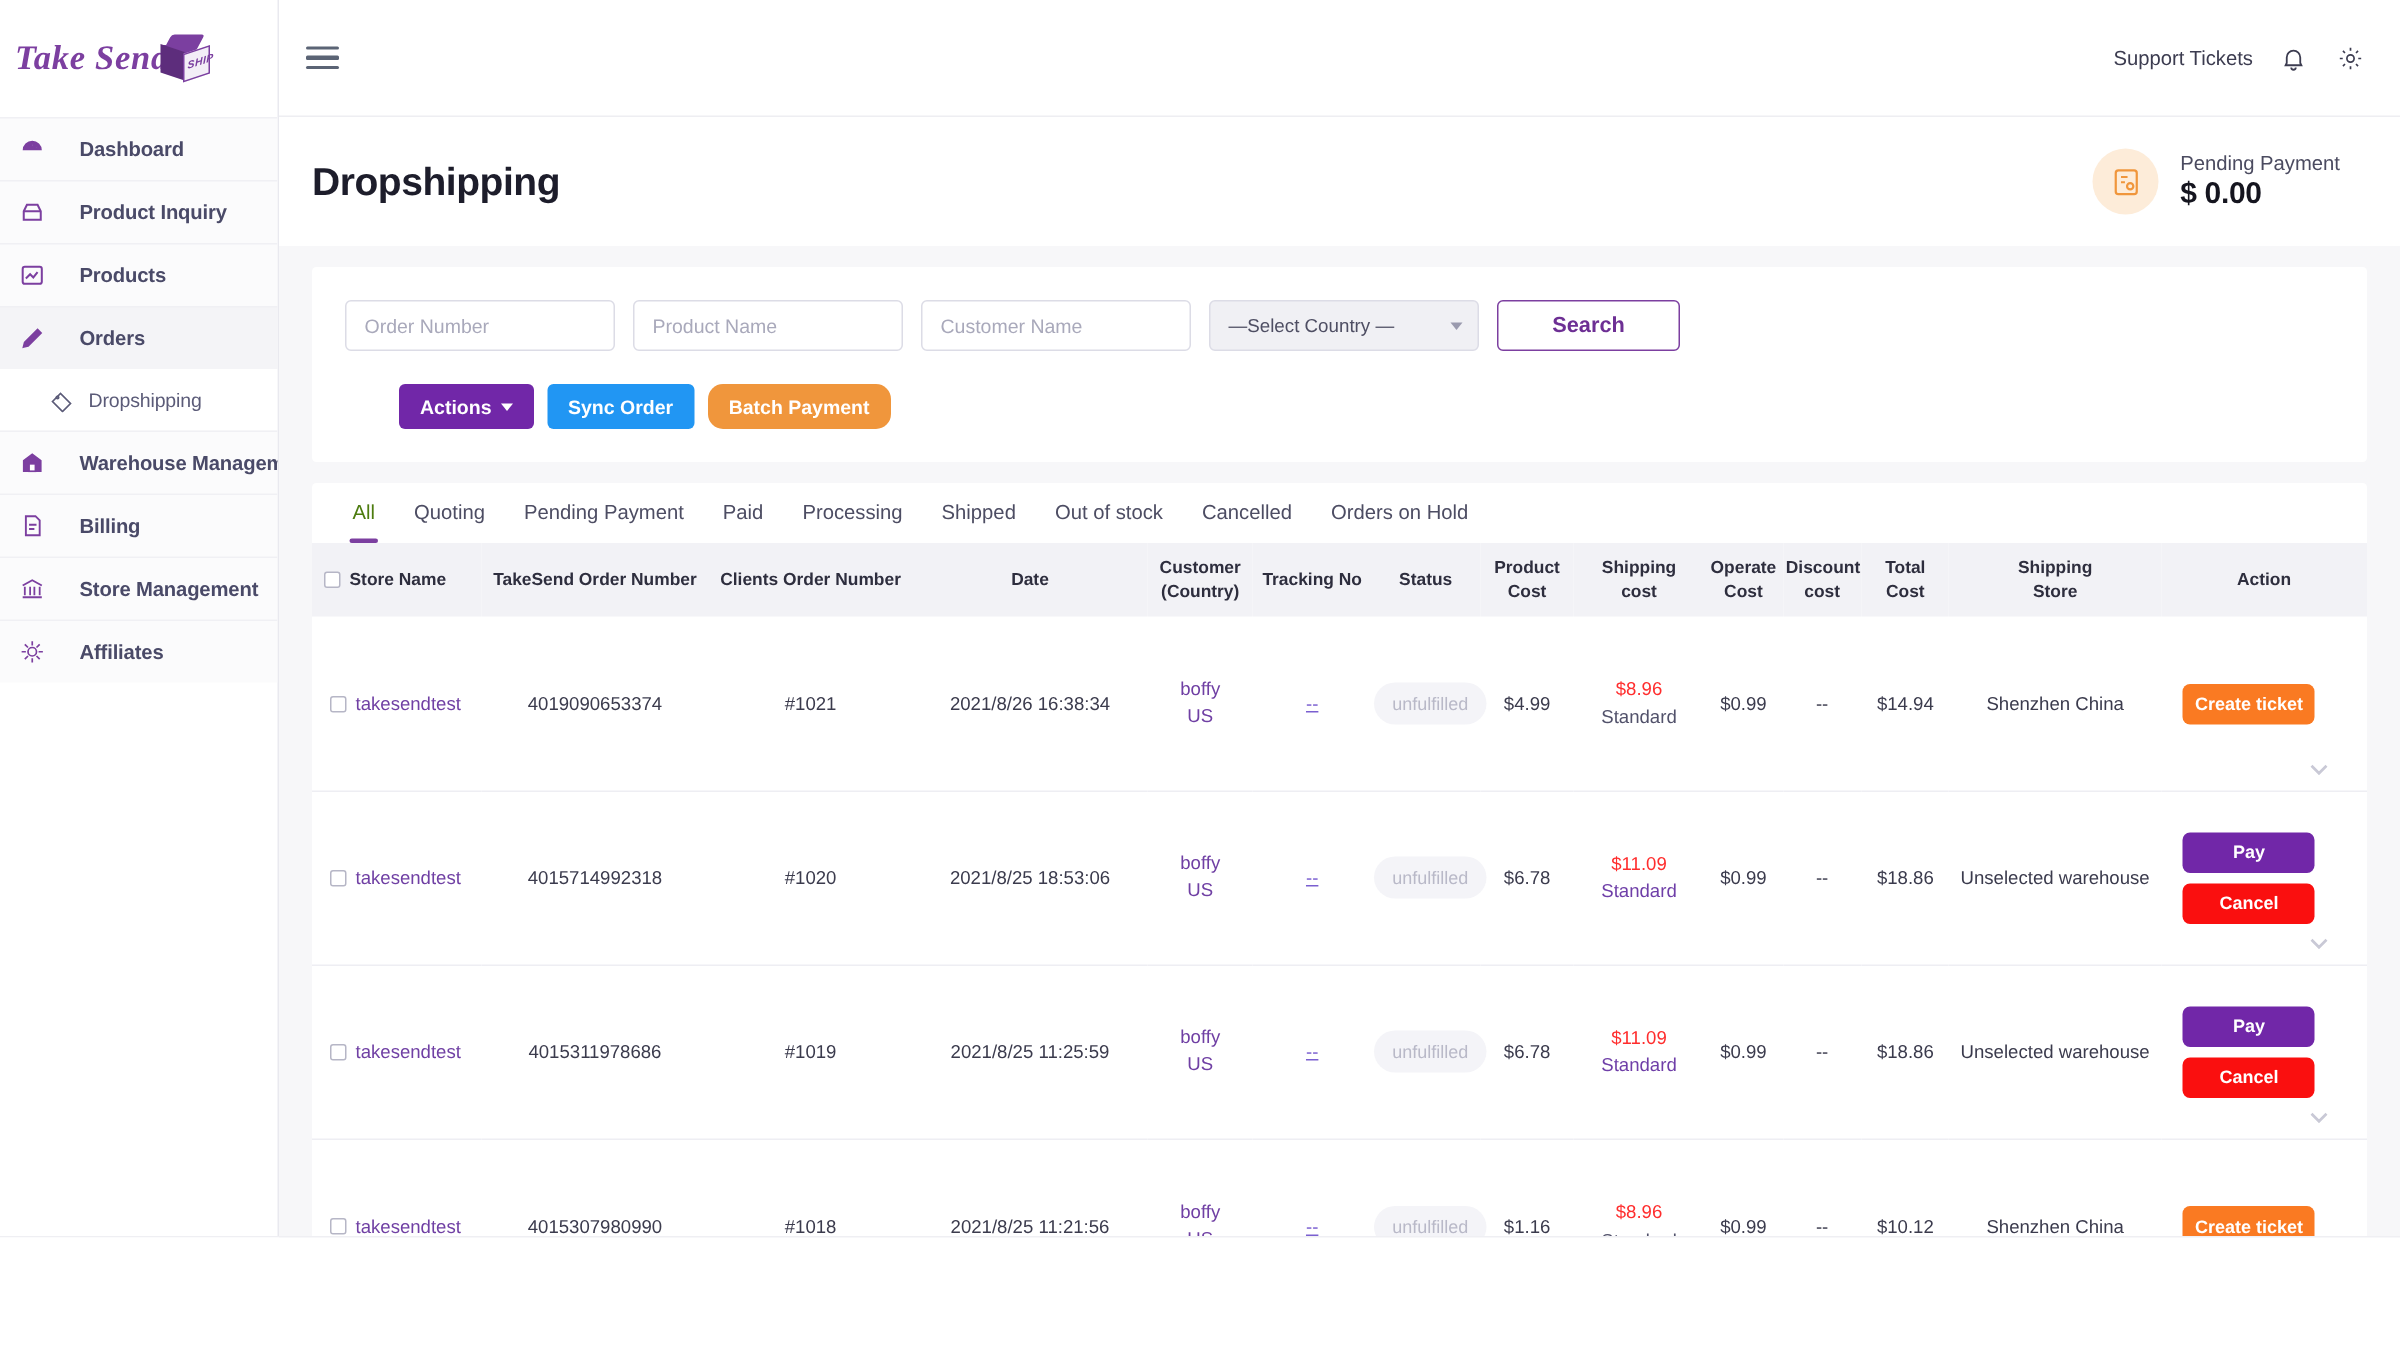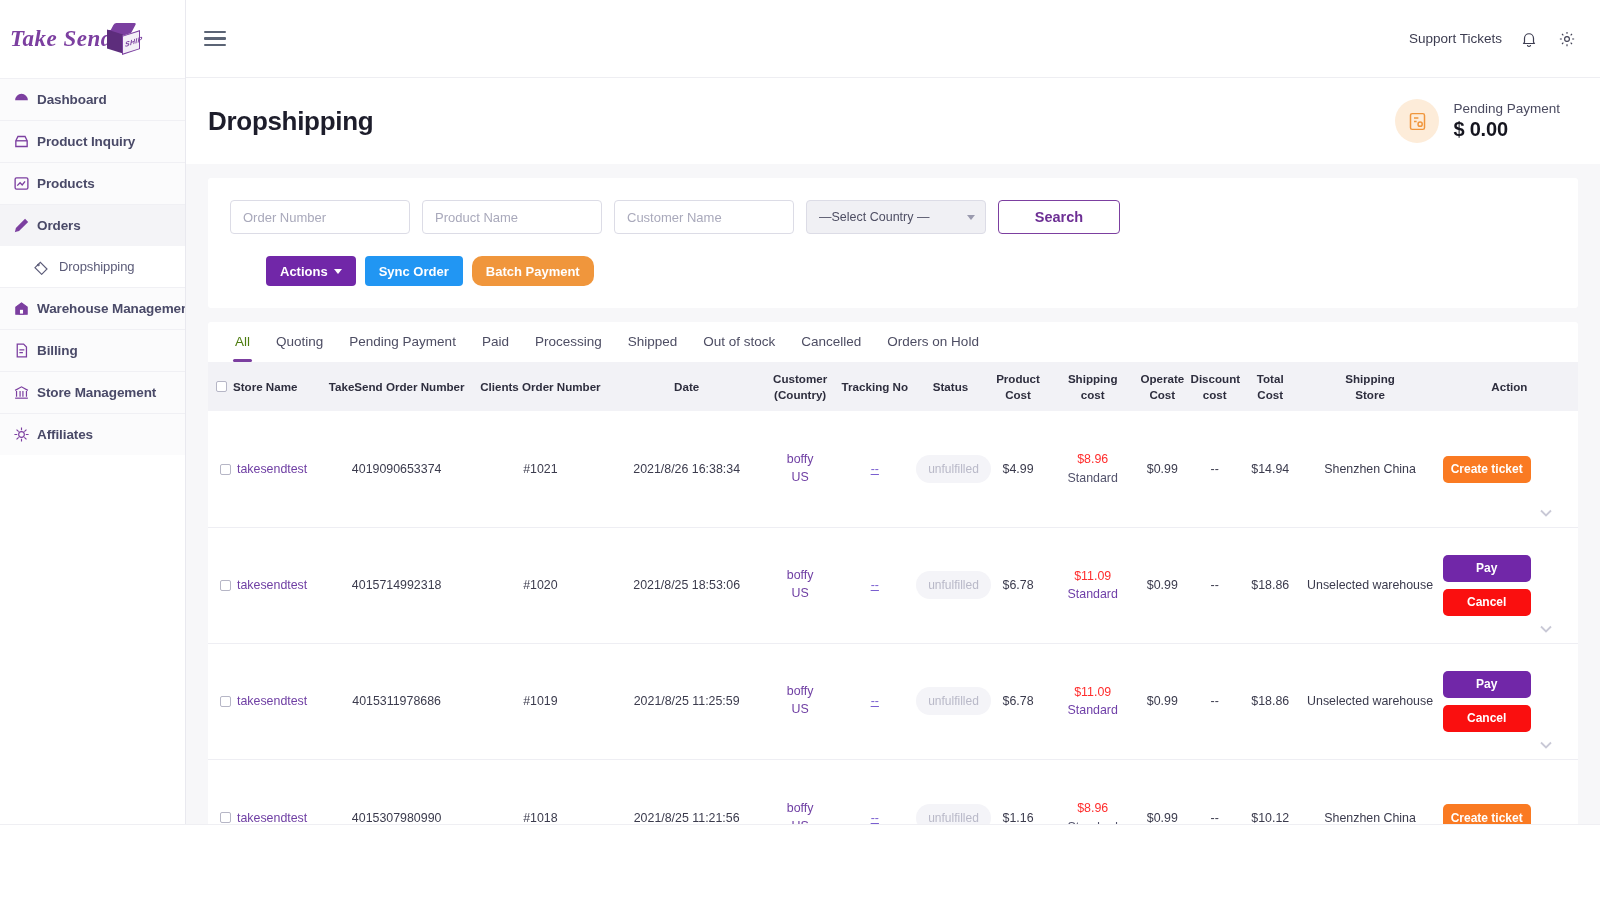--- a/index.html
+++ b/index.html
@@ -51,21 +51,21 @@
   .cube-right span {
     position: absolute; left: 2px; top: 5px;
     font-size: 7px; font-weight: 700; font-style: italic;
     color: #7b3fa0; letter-spacing: 0.3px;
   }
 
   .nav { width: 100%; }
   .nav-item {
     display: flex; align-items: center;
     height: 42px; padding-left: 13px;
-    gap: 7px;
+    gap: 23px;
     border-top: 1px solid #f0f0f4;
     cursor: pointer;
     background: #fbfbfc;
   }
   .nav-item.active { background: #f4f4f7; }
   .nav-label {
     font-size: 13.5px; font-weight: 700; color: #4a4a68;
     white-space: nowrap; letter-spacing: -0.1px;
   }
   .nav-icon { width: 17px; height: 17px; display:flex; align-items:center; justify-content:center; flex: 0 0 17px; }
@@ -207,21 +207,21 @@
   .track { color: #7a5fd0; text-decoration: underline; cursor: pointer; }
   .status-pill {
     display: inline-block; padding: 7px 12px;
     background: #f4f4f8; border-radius: 16px;
     color: #b9b9c8; font-size: 12px;
   }
   .ship-cost .amt { color: #ff2d2d; display: block; line-height: 1.5; }
   .ship-cost .mode { color: #52526b; display: block; line-height: 1.5; }
   .ship-cost .mode.pur { color: #6f3fa8; }
   .act-cell { position: relative; padding-right: 12px !important; }
-  .act-stack { display: flex; flex-direction: column; align-items: flex-start; gap: 7px; padding-right: 10px; }
+  .act-stack { display: flex; flex-direction: column; align-items: center; gap: 7px; padding-right: 10px; }
   .act-btn {
     width: 88px; height: 27px; border: none; border-radius: 5px;
     font-size: 12px; font-weight: 700; color: #fff; cursor: pointer;
     font-family: "Liberation Sans", sans-serif;
   }
   .act-ticket { background: #fa7a22; }
   .act-pay { background: #7127a8; }
   .act-cancel { background: #fa0f0f; }
   .row-chev {
     position: absolute; right: 26px; bottom: 10px;

